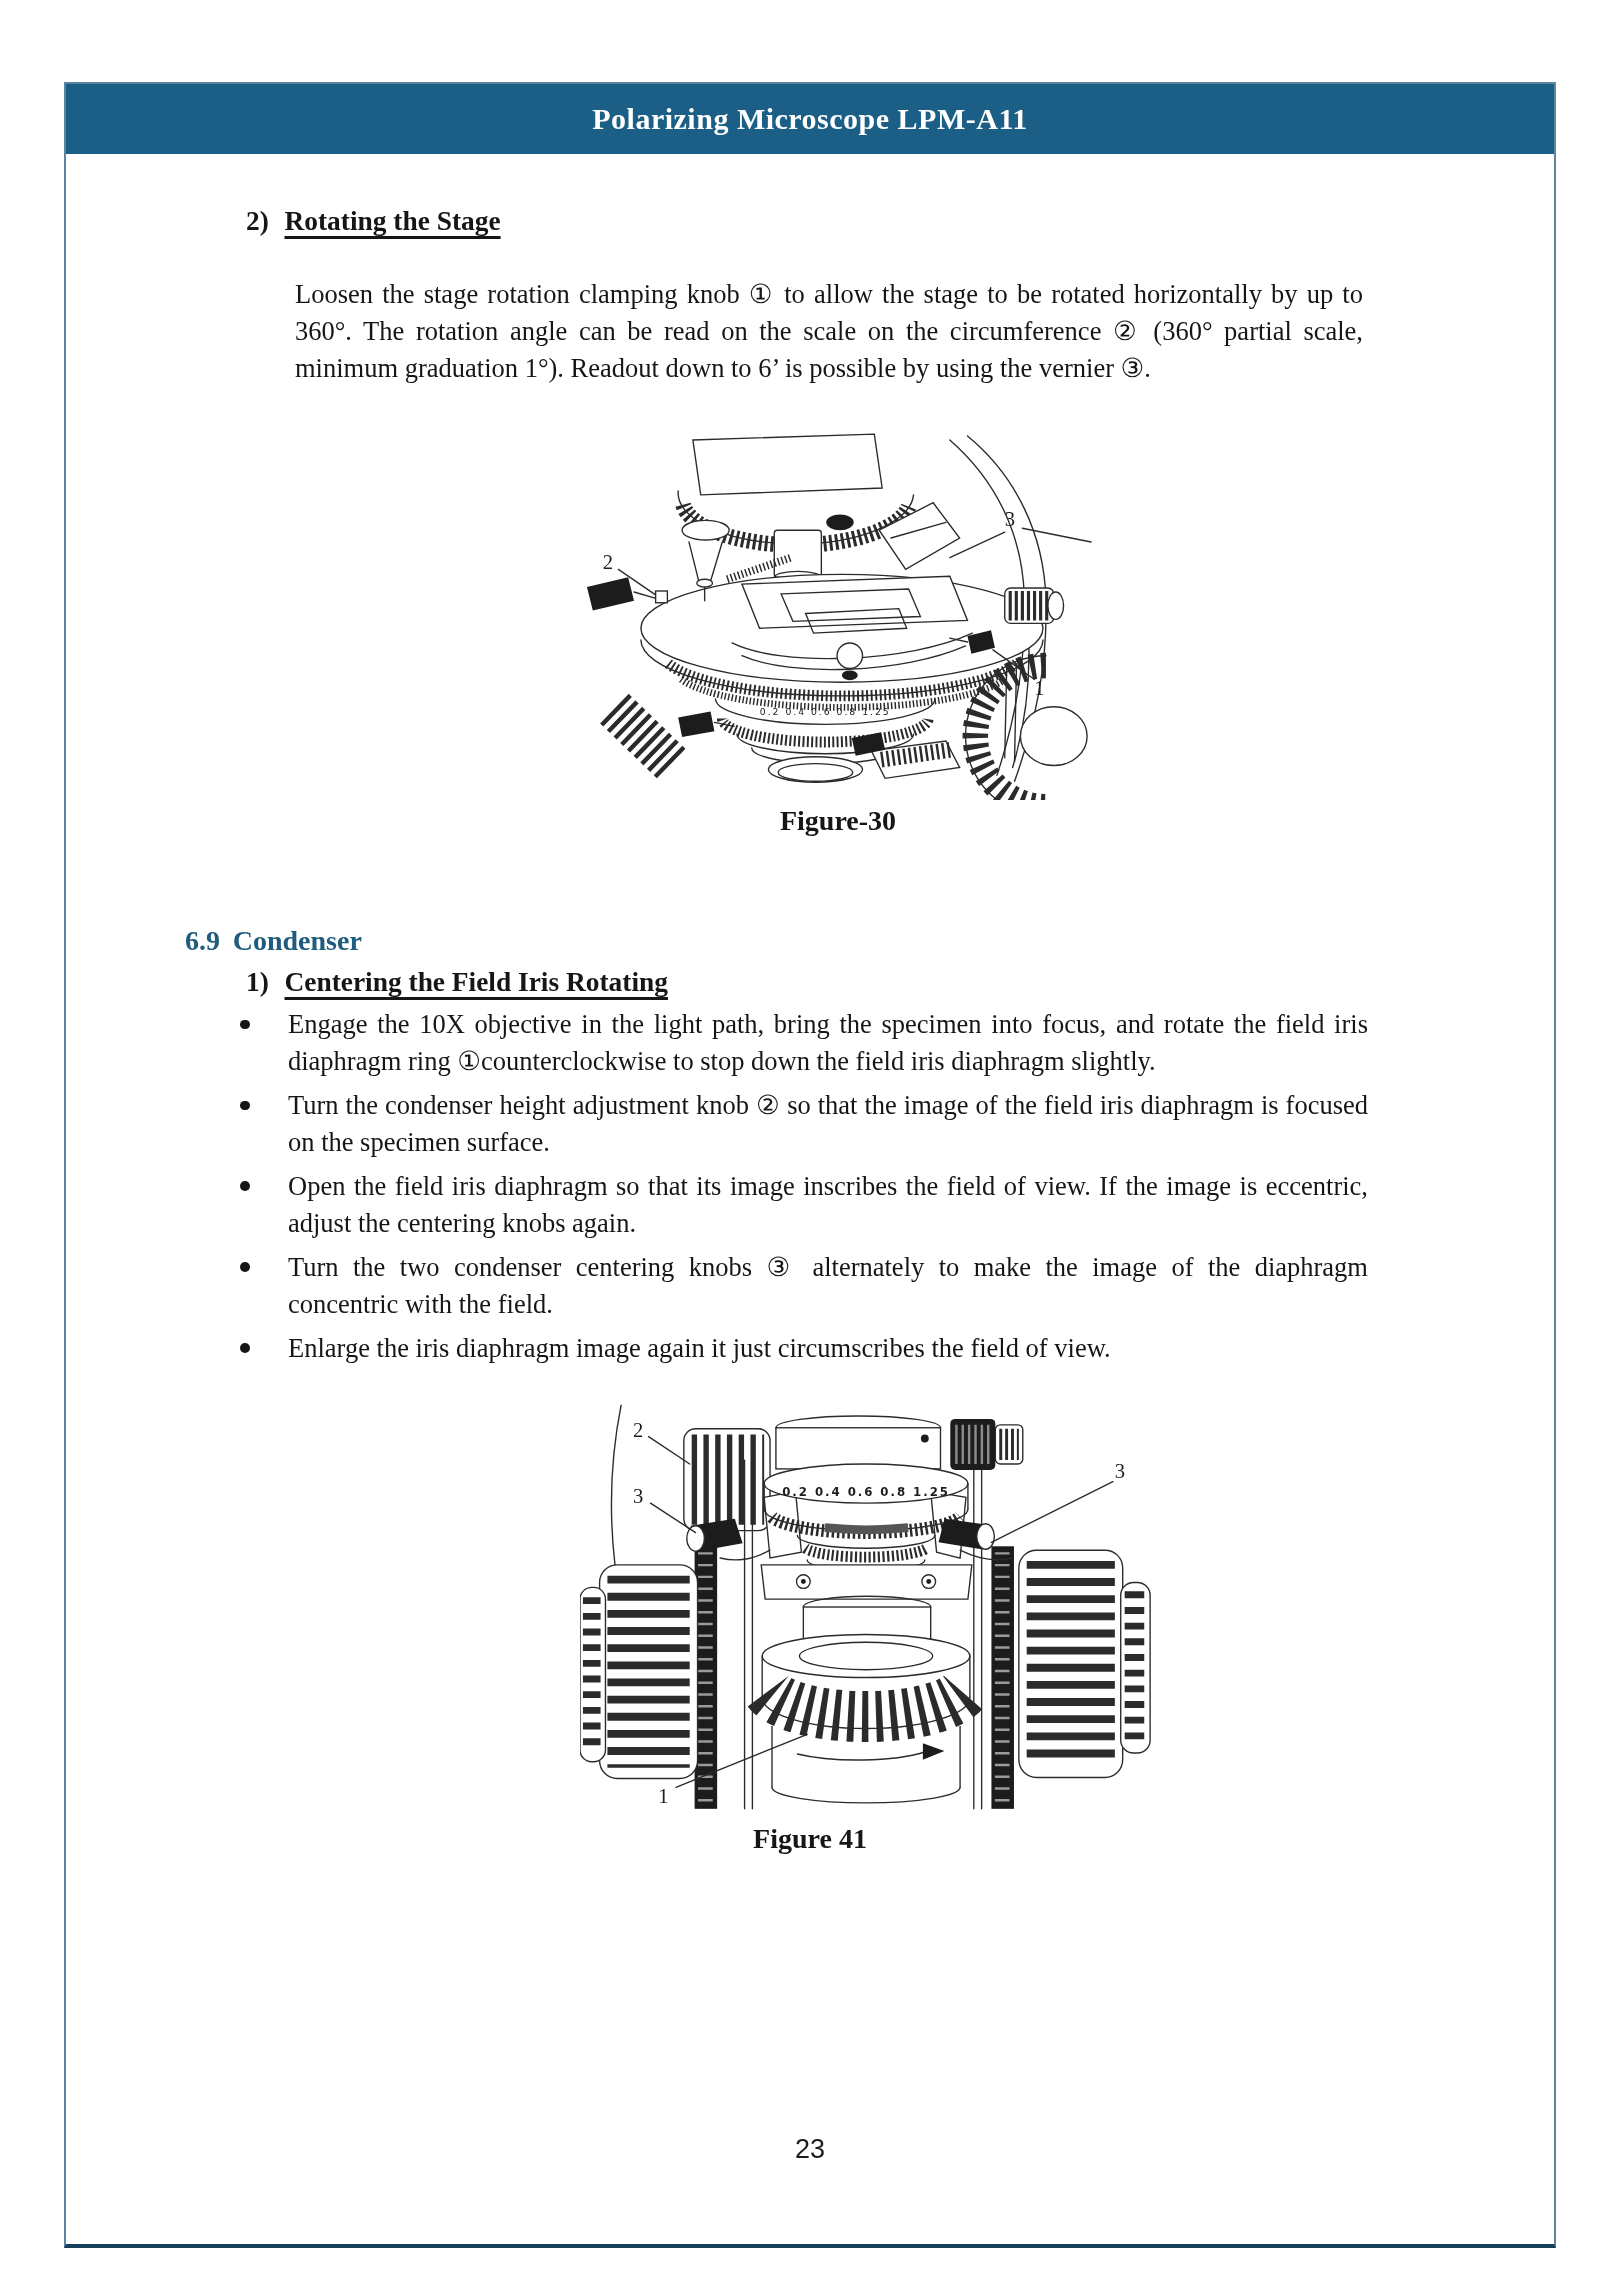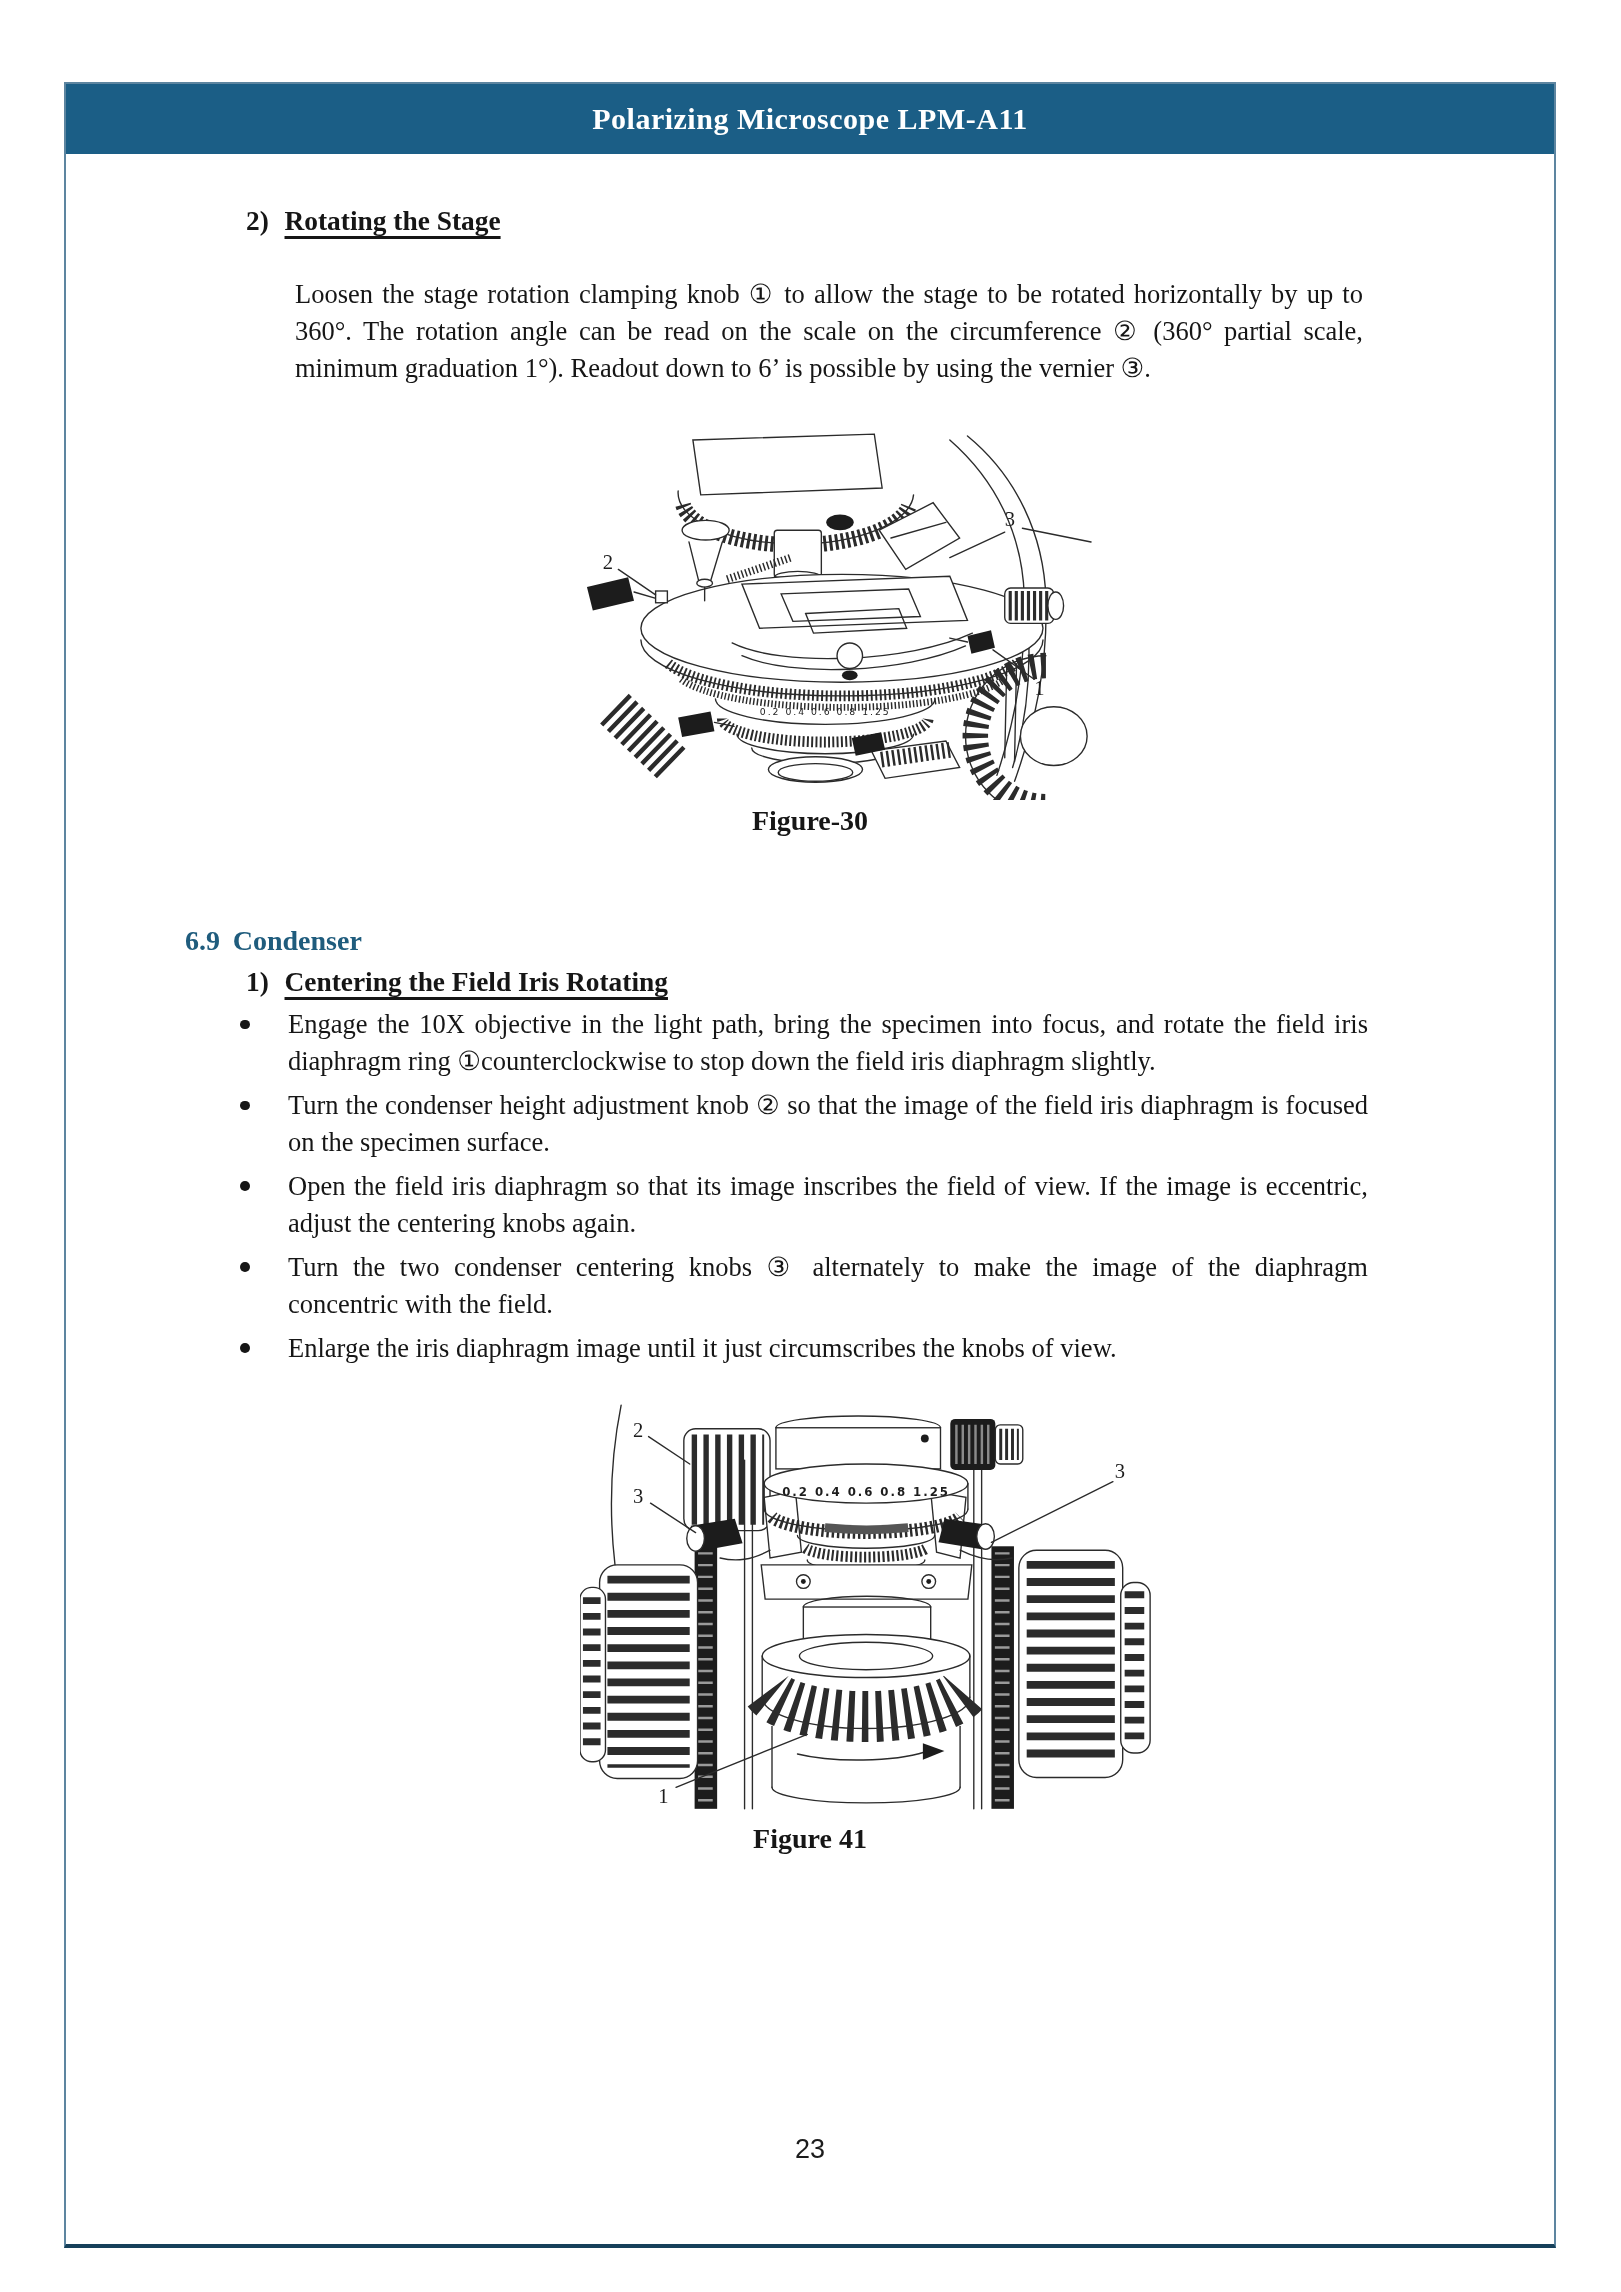--- a/index.html
+++ b/index.html
@@ -24,21 +24,21 @@
 
   .stage-para {
     position:absolute; left:229px; top:165px; width:1068px;
     font-size:26.5px; line-height:37px; text-align:justify;
   }
 
   .figure { position:absolute; }
   .fig30 { left:519px; top:348px; width:508px; height:368px; }
   .fig31 { left:514px; top:1319px; width:576px; height:410px; }
   .fig-caption { position:absolute; left:0; width:1488px; text-align:center; font-size:28px; font-weight:bold; }
-  .cap30 { top:721px; }
+  .cap30 { top:721px;padding-left:28px; }
   .cap31 { top:1739px; }
 
   .condenser-heading { position:absolute; left:119px; top:841px; font-size:28px; font-weight:bold; color:#1f5c7d; }
   .condenser-heading .h-num { margin-right:12.7px; }
   .sub-heading { position:absolute; left:180px; top:883px; font-size:27.4px; font-weight:bold; }
 
   .bullets {
     position:absolute; left:222px; top:922px; width:1080px;
     font-size:26.5px; line-height:37px; list-style:none; margin:0; padding:0;
   }
@@ -183,21 +183,21 @@
 
     <div class="sub-heading">
       <span class="h-num">1)</span><span class="underlined">Centering the Field Iris Rotating</span>
     </div>
 
     <ul class="bullets">
       <li>Engage the 10X objective in the light path, bring the specimen into focus, and rotate the field iris diaphragm ring ①counterclockwise to stop down the field iris diaphragm slightly.</li>
       <li>Turn the condenser height adjustment knob ② so that the image of the field iris diaphragm is focused on the specimen surface.</li>
       <li>Open the field iris diaphragm so that its image inscribes the field of view. If the image is eccentric, adjust the centering knobs again.</li>
       <li>Turn the two condenser centering knobs ③ alternately to make the image of the diaphragm concentric with the field.</li>
-      <li>Enlarge the iris diaphragm image until it just circumscribes the knobs of view.</li>
+      <li>Enlarge the iris diaphragm image again it just circumscribes the field of view.</li>
     </ul>
 
     <div class="figure fig31">
       <svg width="576" height="410" viewBox="0 0 588 418">
 
         <path class="draw" d="M 42,2 C 30,62 28,132 42,206"></path>
 
         <g>
           <rect class="drawf" x="106" y="26" width="88" height="104" rx="12"></rect>
           <line class="knurl" x1="114" y1="78" x2="188" y2="78" stroke-width="92" stroke-dasharray="5.5,6.5"></line>

